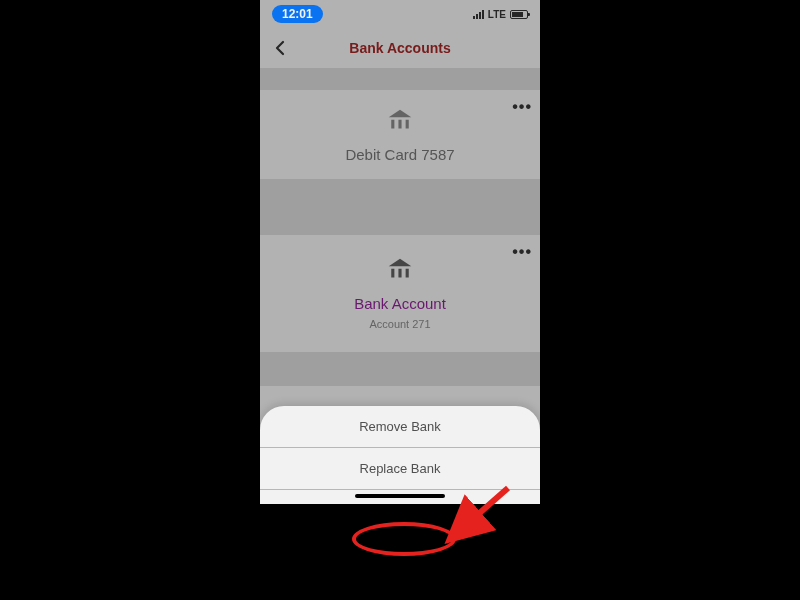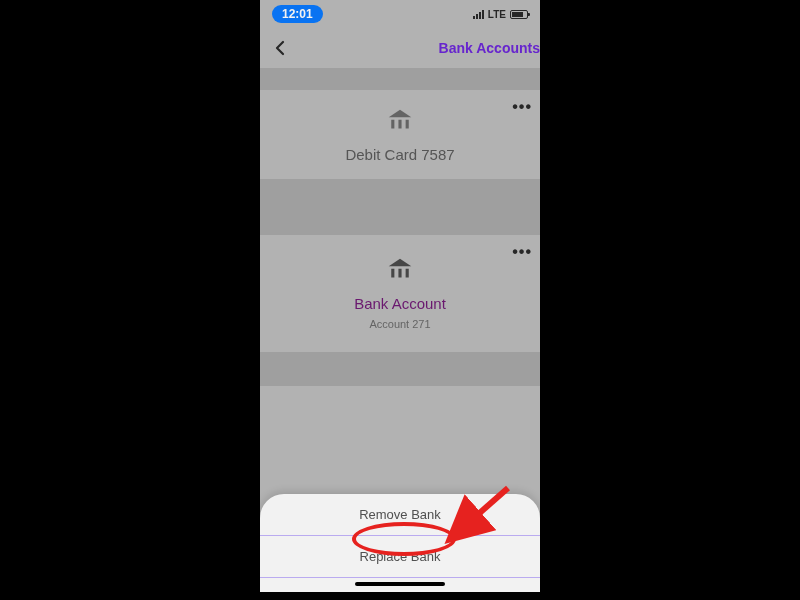--- a/index.html
+++ b/index.html
@@ -9,21 +9,21 @@
       background: #000;
       font-family: -apple-system, 'Helvetica Neue', Arial, sans-serif;
       position: relative;
       overflow: hidden;
     }
     .phone {
       position: absolute;
       left: 260px;
       top: 0;
       width: 280px;
-      height: 592px;
+      height: 504px;
       background: #bcbcbc;
     }
     .dim {
       position: absolute;
       inset: 0;
       background: rgba(0,0,0,0.05);
       pointer-events: none;
     }
     .status-bar {
       height: 28px;
@@ -86,23 +86,23 @@
       position: absolute;
       left: 1px; top: 1px;
       bottom: 1px;
       width: 70%;
       background: #2a2a2a;
     }
     .nav-header {
       height: 40px;
       display: flex;
       align-items: center;
-      justify-content: flex-end;
-      position: relative;
-      color: #6d28d9;
+      justify-content: center;
+      position: relative;
+      color: #7f1d1d;
       font-weight: 700;
       font-size: 14px;
     }
     .back-chevron {
       position: absolute;
       left: 10px;
       top: 50%;
       transform: translateY(-50%);
       cursor: pointer;
       padding: 4px;

